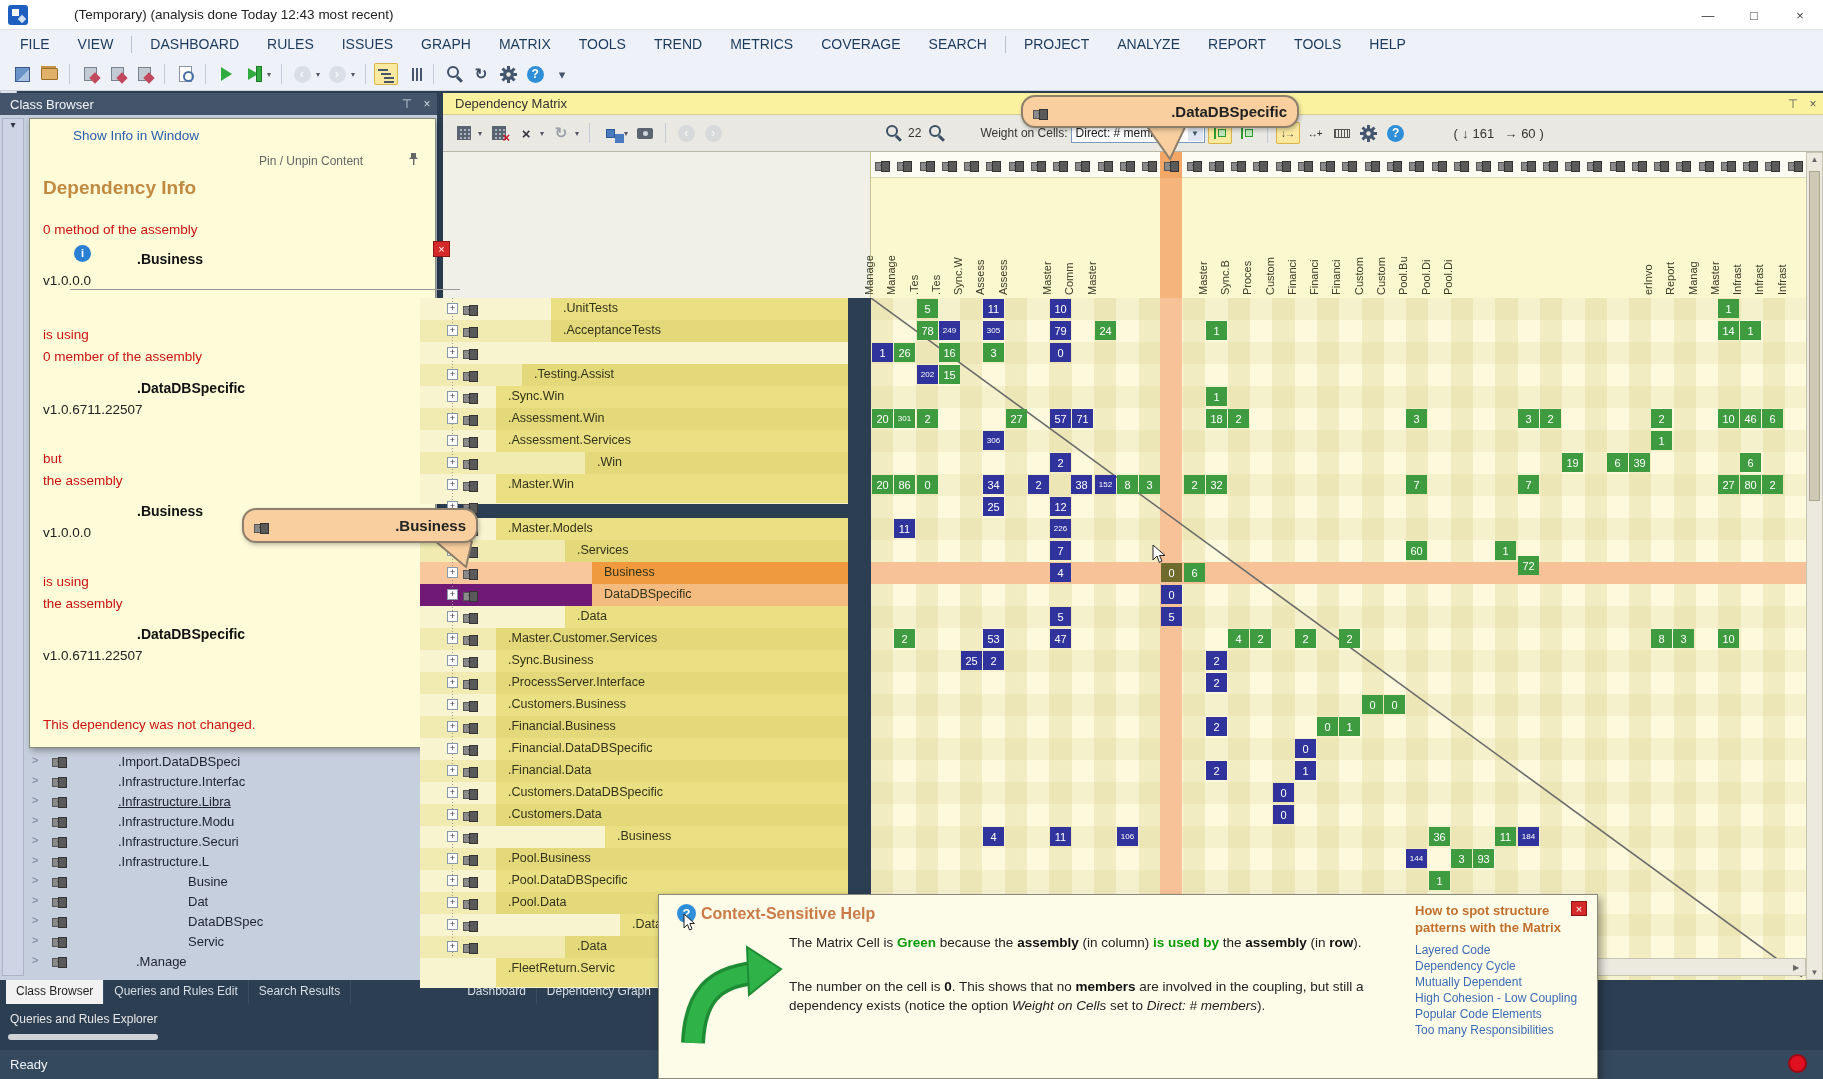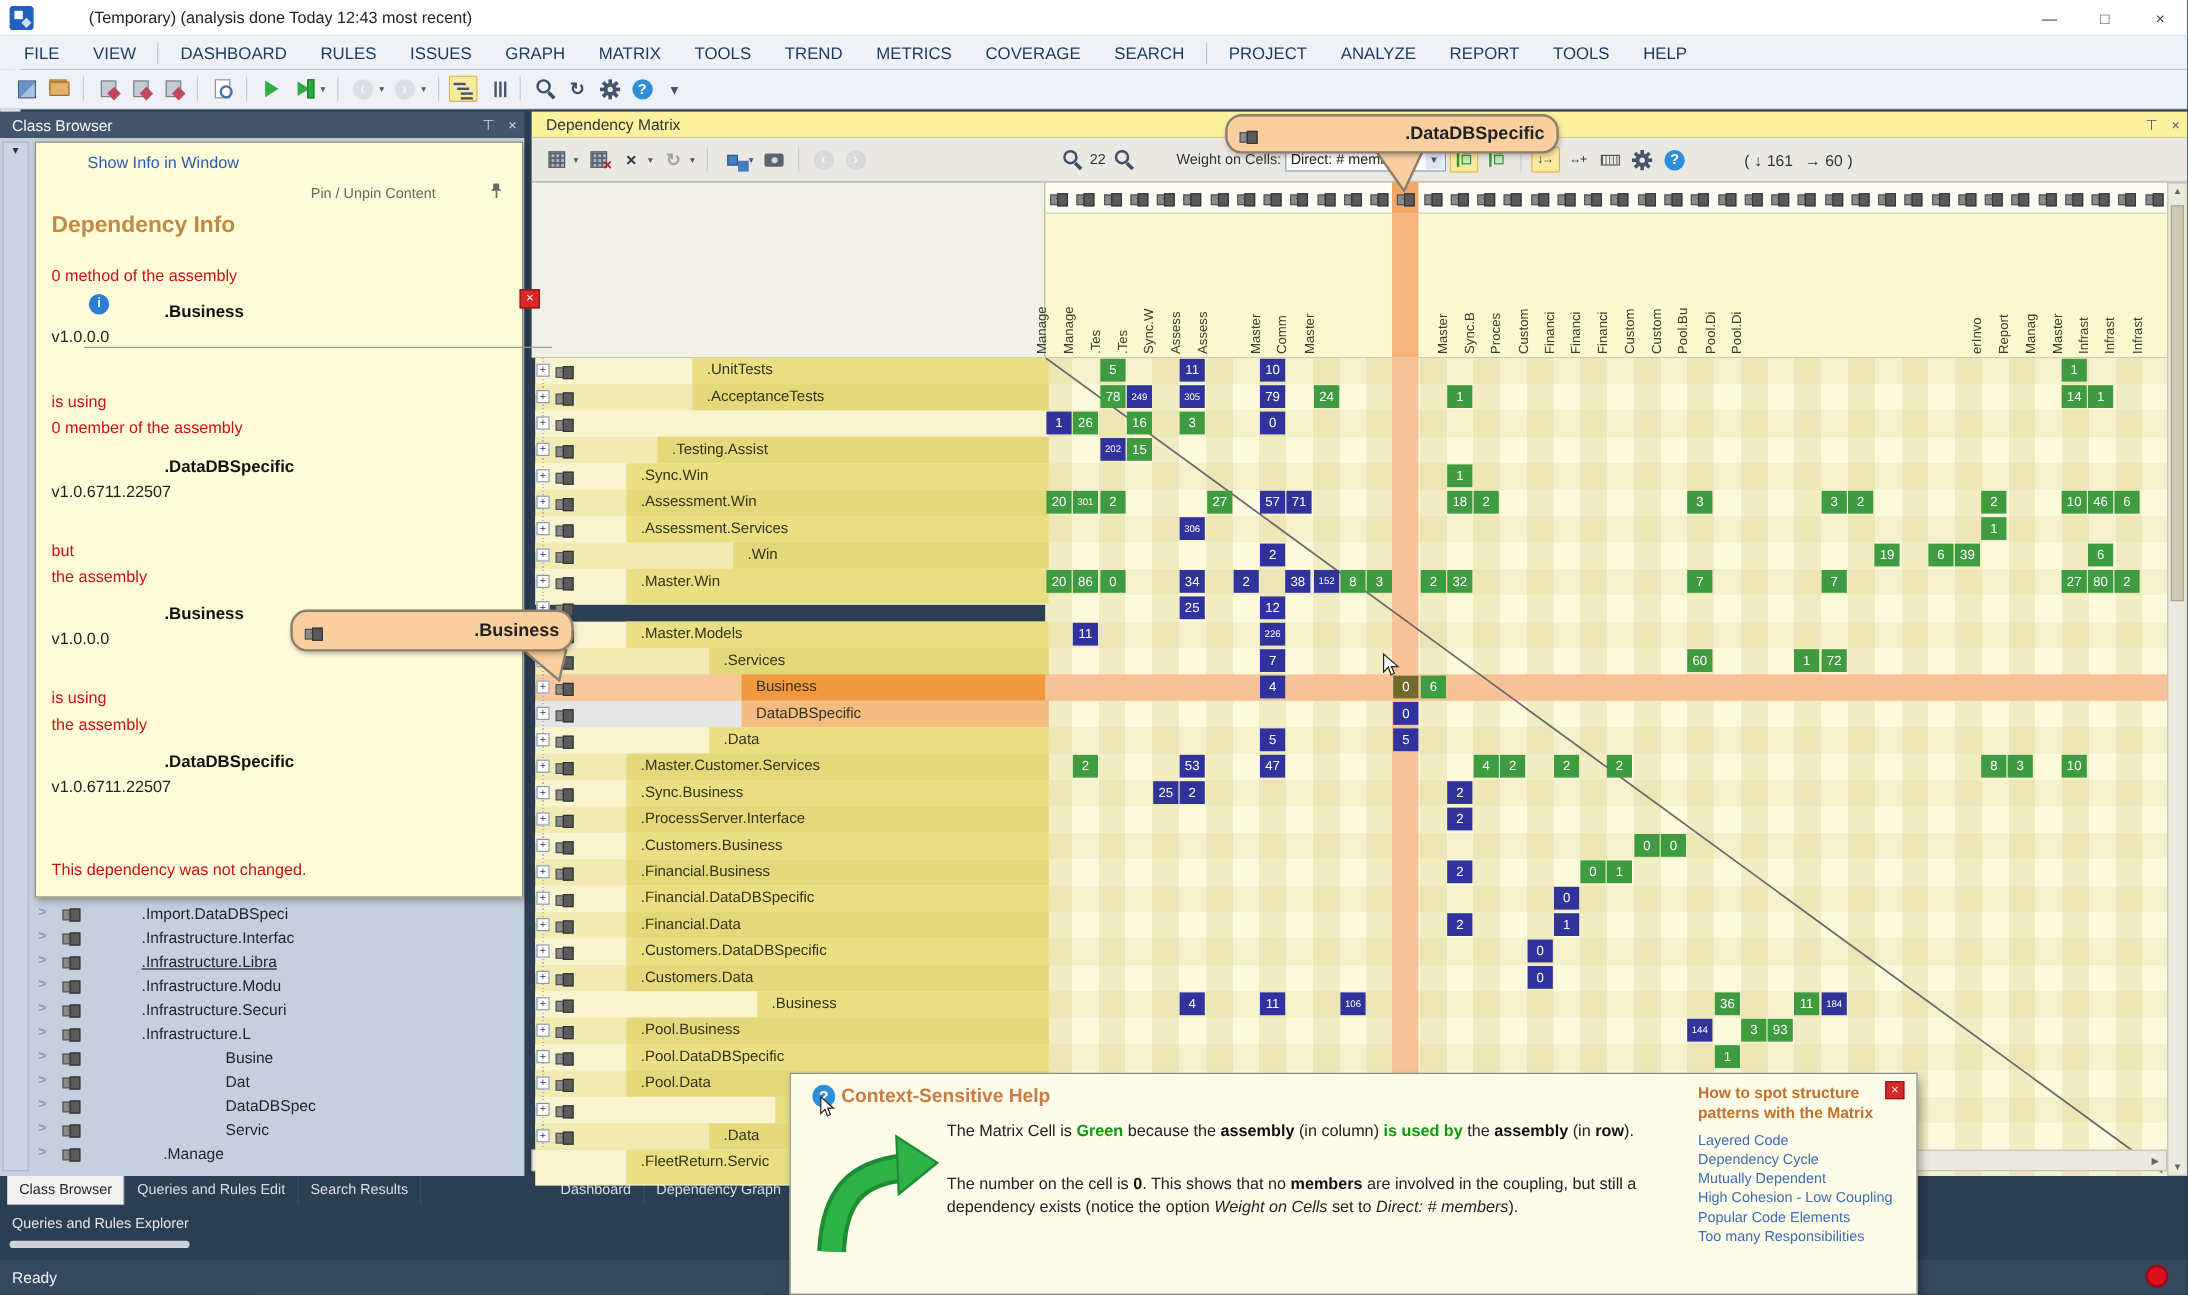--- a/index.html
+++ b/index.html
@@ -88,23 +88,23 @@
 #tree-sb .thumb{left:2px;top:2px;width:11px;height:90px;background:#aeb7c7;border:0}
 #tree-sb .ar{left:0;bottom:1px;width:15px;font-size:9px;color:#556}
 
 #mx-toolbar{position:absolute;left:443px;top:115px;width:1380px;height:37px;background:#e9e8e2;border-bottom:1px solid #b9b6a6;display:flex;align-items:center;padding-left:9px;gap:3px}
 #mx-corner{position:absolute;left:443px;top:152px;width:428px;height:146px;background:#f1f0e8;border-right:1px solid #c9c190}
 #mx-strip{position:absolute;left:871px;top:152px;width:935px;height:26px;background:#fdfcf2;border-bottom:1px solid #ddd8b8}
 #mx-collabels{position:absolute;left:871px;top:178px;width:935px;height:120px;background:#fbf7cf}
 .col-label{position:absolute;transform:rotate(-90deg);transform-origin:0 100%;font-size:11px;color:#3c3c28;white-space:nowrap;width:112px;height:13px;overflow:hidden}
 #mx-cells{position:absolute;left:871px;top:298px;width:935px;height:682px;background:repeating-linear-gradient(90deg,rgba(190,170,60,.16) 0 22.3px,rgba(190,170,60,0) 22.3px 44.6px),repeating-linear-gradient(0deg,rgba(190,170,60,.10) 0 22px,rgba(190,170,60,0) 22px 44px),#fcf9dd}
 .hlcol{position:absolute;z-index:1}
-.mrow{position:absolute;left:446px;width:428px;height:30px;z-index:1}
+.mrow{position:absolute;left:420px;width:428px;height:30px;z-index:1}
 .row-a{background:#f8f4cf}.row-b{background:#f1ebb2}
-.row-or{background:#f8c79b}.row-pe{background:#e5e5e5}
+.row-or{background:#f8c79b}.row-pe{background:#701a75}
 .band{position:absolute;top:0;bottom:1px;right:0}
 .band-a{background:#eae083}.band-b{background:#e4d97a}
 .band-or{background:#ef9a3f}.band-pe{background:#f5bc82}
 .rlabel{position:absolute;font-size:12.5px;color:#33331a;top:3px;left:12px;white-space:nowrap}
 .plus{position:absolute;width:11px;height:11px;background:#fff;border:1px solid #8899aa;color:#334;font-size:9px;line-height:9px;text-align:center;z-index:2}
 .cell{position:absolute;width:21px;height:19px;display:flex;align-items:center;justify-content:center;color:#fff;font-size:11px;z-index:3}
 .cg{background:#3f9b3f}.cb{background:#30339b}.co{background:#6f6b2d}
 .csm{font-size:8px}
 #diag{position:absolute;left:871px;top:298px;z-index:2;pointer-events:none}
 .rowhl{position:absolute;left:871px;width:935px;height:22px;background:#f7c298;z-index:1}
@@ -506,21 +506,21 @@
       <div class="cell cg" style="left: 847px; top: 177px;">27</div>
       <div class="cell cg" style="left: 869px; top: 177px;">80</div>
       <div class="cell cg" style="left: 891px; top: 177px;">2</div>
       <div class="cell cb" style="left: 112px; top: 199px;">25</div>
       <div class="cell cb" style="left: 179px; top: 199px;">12</div>
       <div class="cell cb" style="left: 23px; top: 221px;">11</div>
       <div class="cell cb csm" style="left: 179px; top: 221px;">226</div>
       <div class="cell cb" style="left: 179px; top: 243px;">7</div>
       <div class="cell cg" style="left: 535px; top: 243px;">60</div>
       <div class="cell cg" style="left: 624px; top: 243px;">1</div>
-      <div class="cell cg" style="left: 647px; top: 243px;">72</div>
+      <div class="cell cg" style="left: 647px; top: 258px;">72</div>
       <div class="cell cb" style="left: 179px; top: 265px;">4</div>
       <div class="cell co" style="left: 290px; top: 265px;">0</div>
       <div class="cell cg" style="left: 313px; top: 265px;">6</div>
       <div class="cell cb" style="left: 290px; top: 287px;">0</div>
       <div class="cell cb" style="left: 179px; top: 309px;">5</div>
       <div class="cell cb" style="left: 290px; top: 309px;">5</div>
       <div class="cell cg" style="left: 23px; top: 331px;">2</div>
       <div class="cell cb" style="left: 112px; top: 331px;">53</div>
       <div class="cell cb" style="left: 179px; top: 331px;">47</div>
       <div class="cell cg" style="left: 357px; top: 331px;">4</div>

